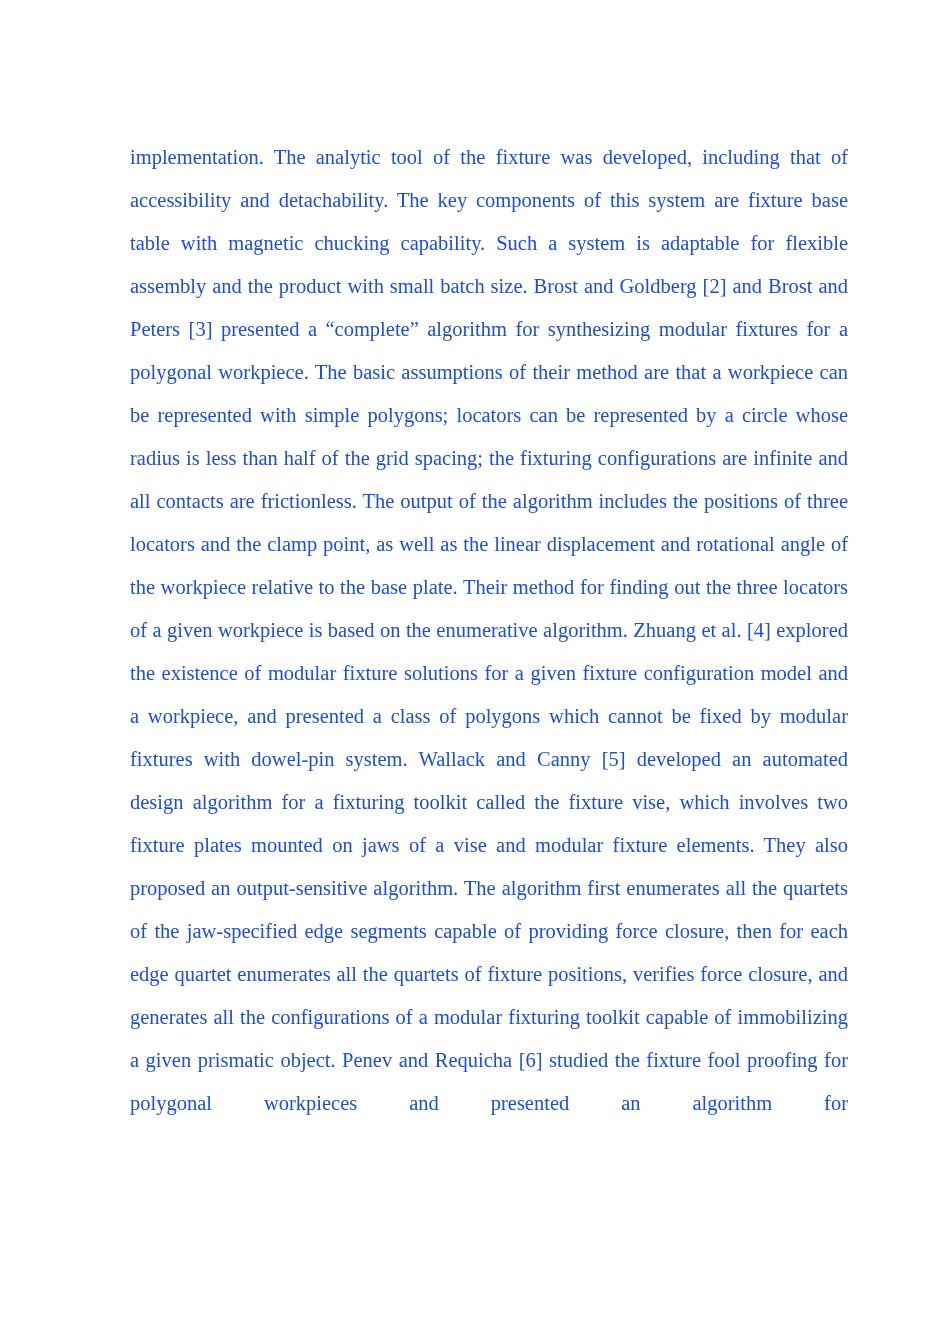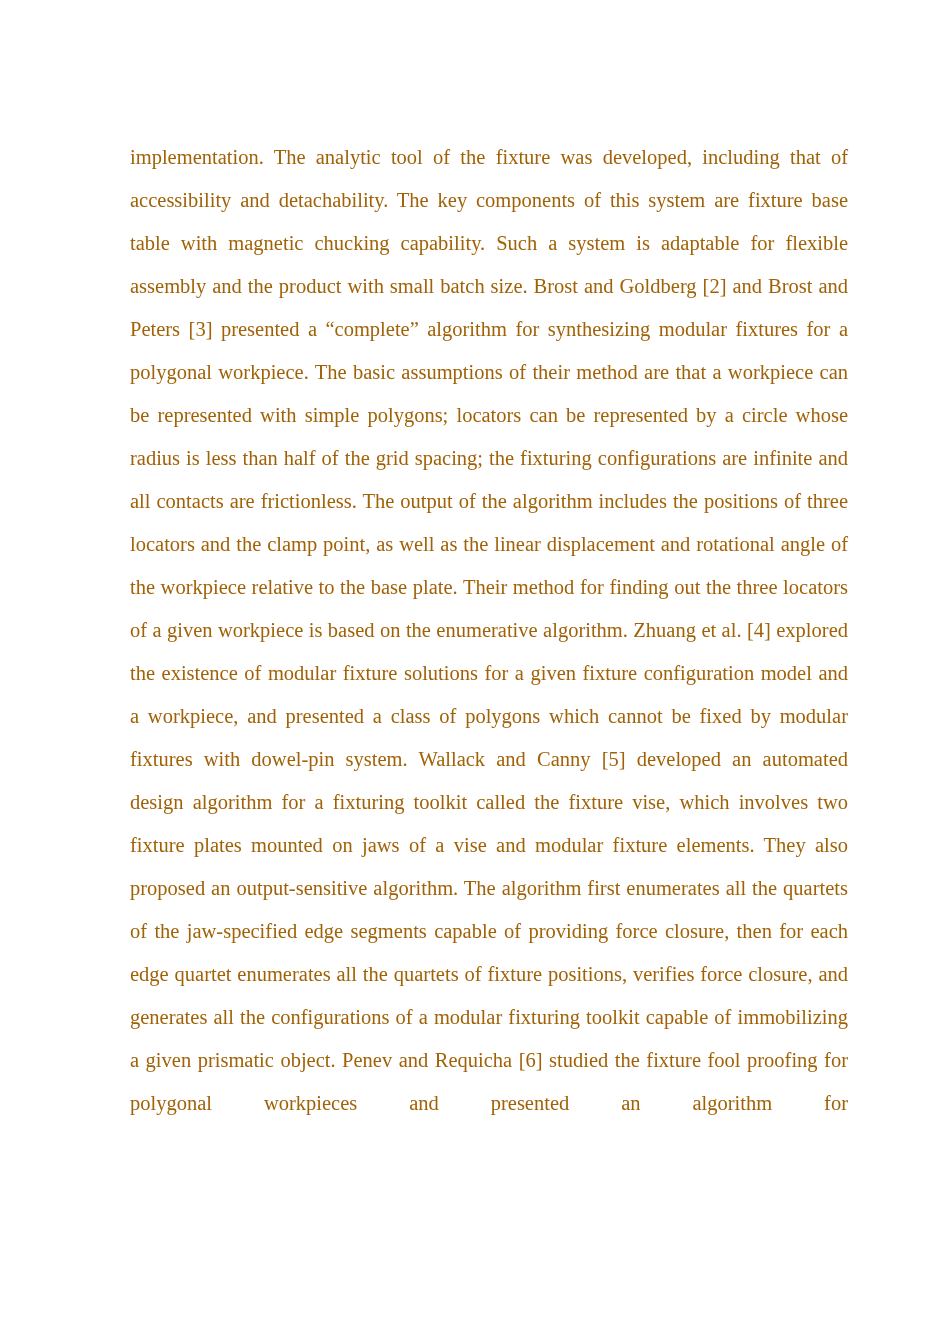--- a/index.html
+++ b/index.html
@@ -25,21 +25,21 @@
     left: 130px;
     top: 136px;
     width: 718px;
   }
   .body-paragraph {
     margin: 0;
     font-size: 20.5px;
     line-height: 43px;
     text-align: justify;
     text-justify: inter-word;
-    color: #a16207;
+    color: #1d4ed8;
     
     text-align-last: justify;
     word-spacing: 0.01em;
     -webkit-hyphens: none;
     hyphens: none;
   }
 </style>
 </head>
 <body>
 

